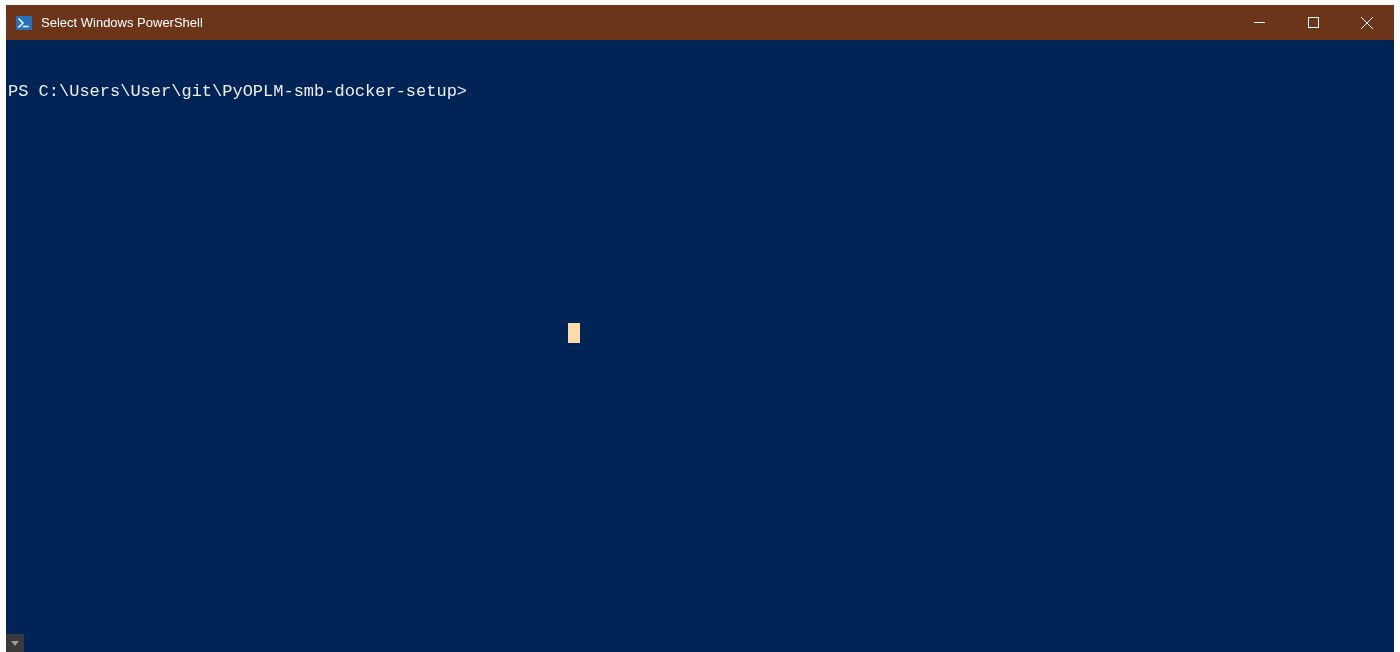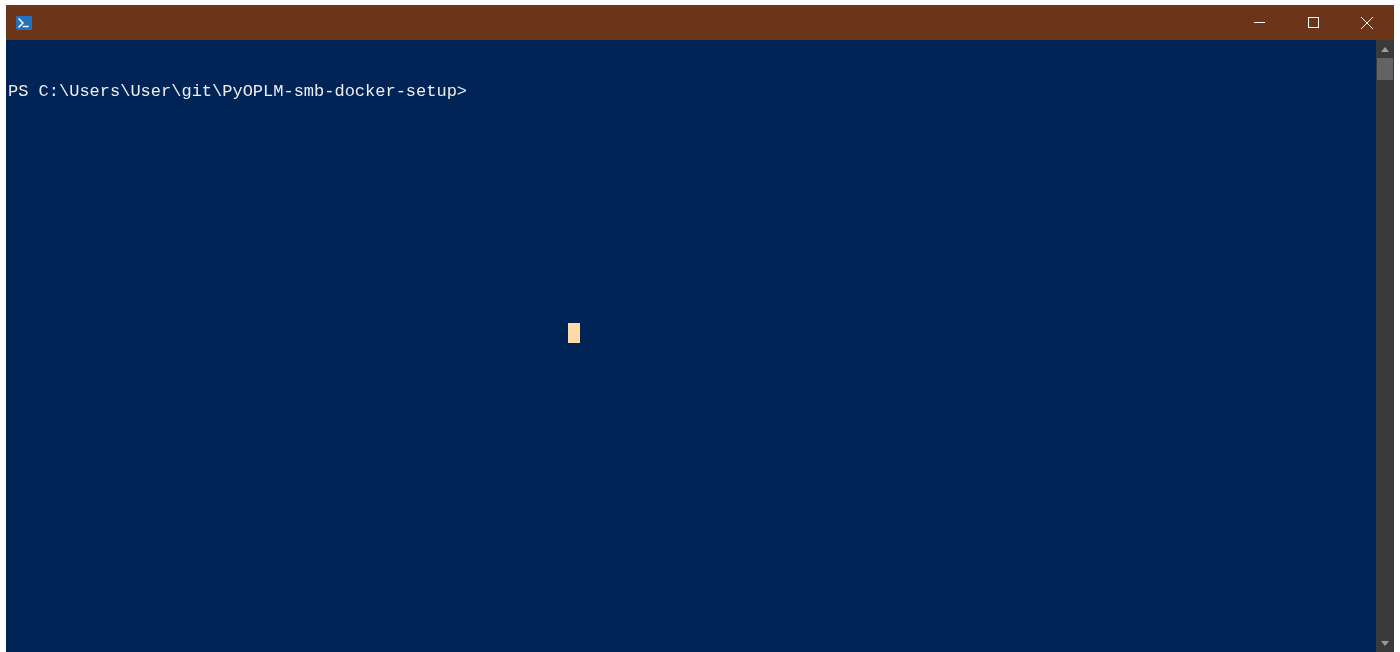--- a/index.html
+++ b/index.html
@@ -68,21 +68,21 @@
       color: #ffffff;
     }
     .win-btn svg {
       stroke: #ffffff;
       fill: none;
       stroke-width: 1;
     }
     .client-area {
       flex: 1 1 auto;
       display: flex;
-      flex-direction: row;
+      flex-direction: column;
       min-height: 0;
     }
     .terminal {
       flex: 1 1 auto;
       background: #012456;
       color: #eeedf0;
       font-family: Consolas, "Courier New", monospace;
       font-size: 17px;
       line-height: 20px;
       padding: 2px 0 0 2px;
@@ -141,20 +141,21 @@
 <div class="window">
 
   <div class="titlebar">
     <span class="titlebar-icon">
       <svg viewBox="0 0 18 18">
         <rect x="1" y="2" width="16" height="14" rx="1" fill="#2671be"></rect>
         <path d="M4 5 L8 9 L4 13" stroke="#ffffff" stroke-width="1.6" fill="none" stroke-linecap="round" stroke-linejoin="round"></path>
         <line x1="8.5" y1="12.5" x2="13" y2="12.5" stroke="#ffffff" stroke-width="1.6" stroke-linecap="round"></line>
       </svg>
     </span>
+    <span class="titlebar-title">Select Windows PowerShell</span>
 
     <div class="window-controls">
       <div class="win-btn">
         <svg width="11" height="11" viewBox="0 0 11 11">
           <line x1="0" y1="5.5" x2="11" y2="5.5"></line>
         </svg>
       </div>
       <div class="win-btn">
         <svg width="11" height="11" viewBox="0 0 11 11">
           <rect x="0.5" y="0.5" width="10" height="10"></rect>

